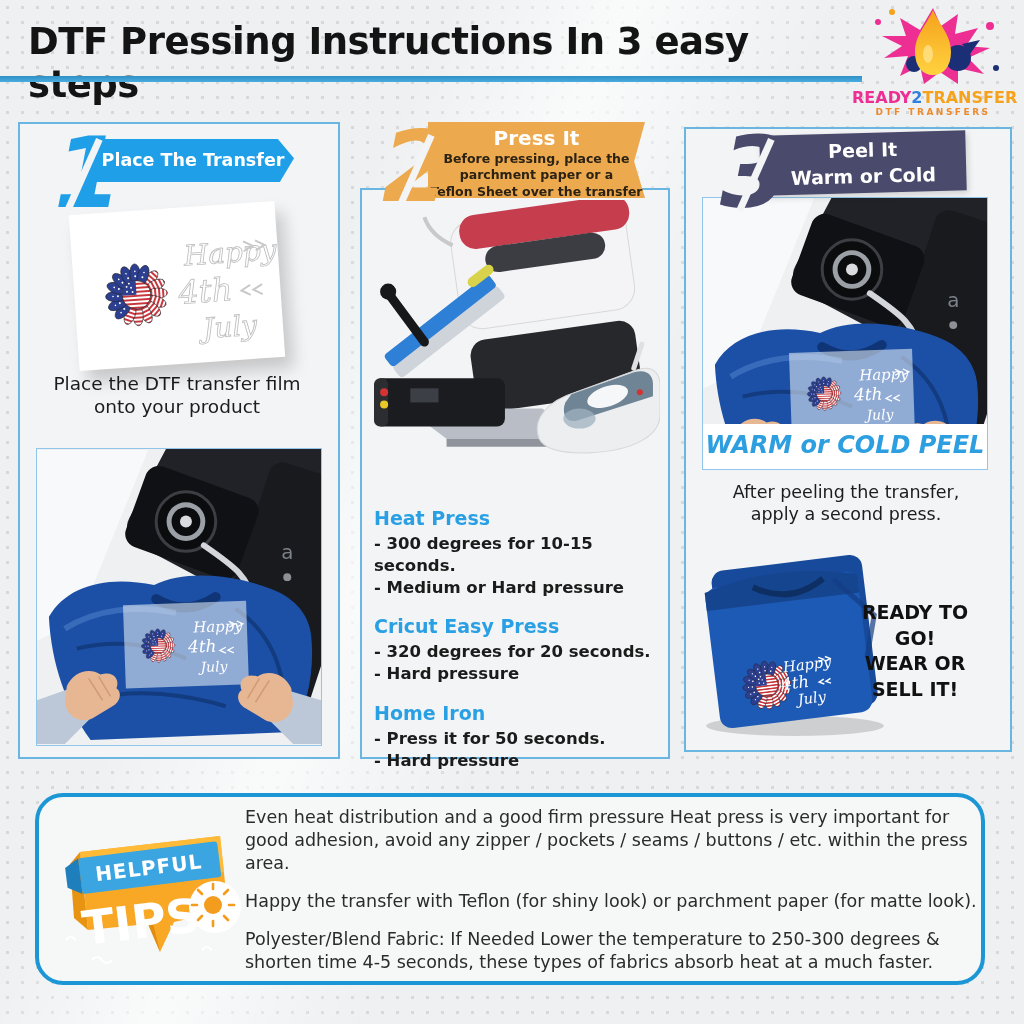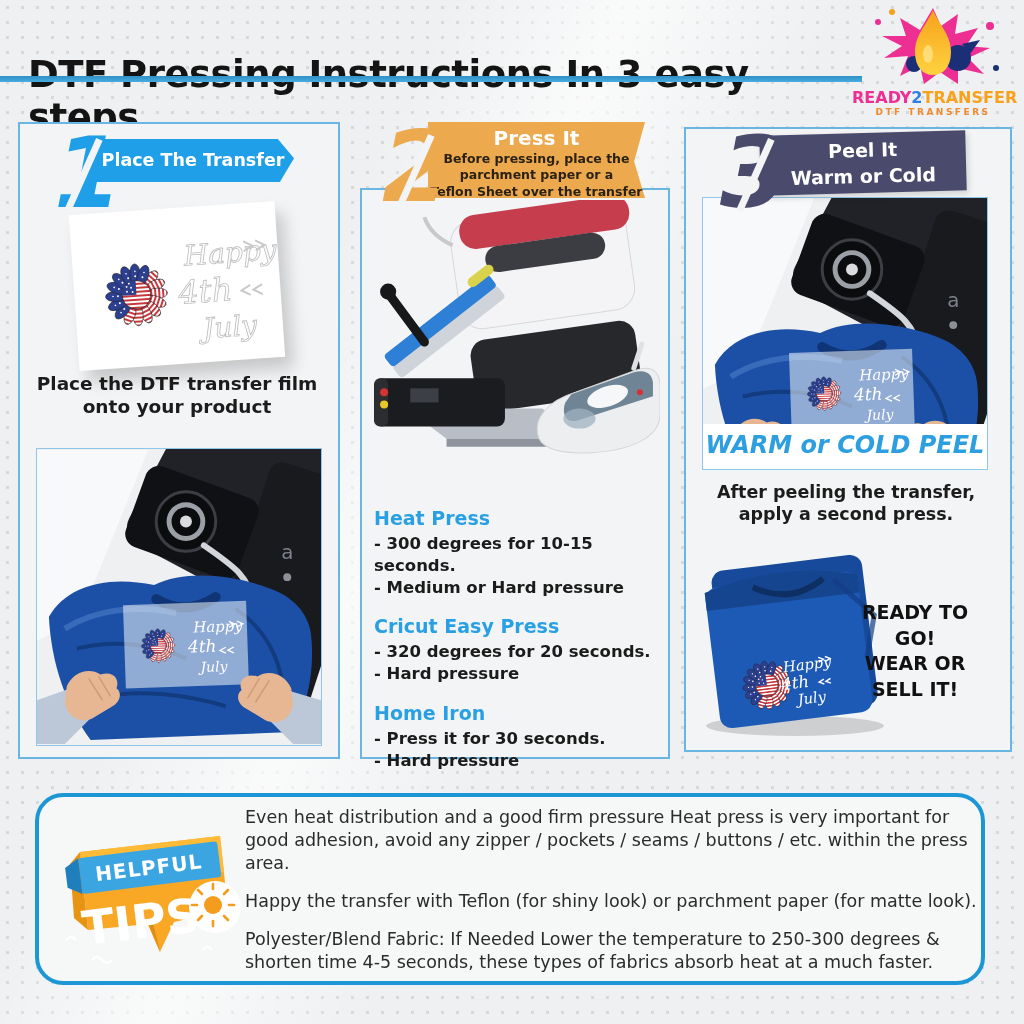--- a/index.html
+++ b/index.html
@@ -8,21 +8,21 @@
     position:relative;width:1024px;height:1024px;overflow:hidden;
     background-color:#eef0f1;
     background-image:
       linear-gradient(115deg, rgba(255,255,255,0) 30%, rgba(255,255,255,.7) 42%, rgba(255,255,255,0) 56%),
       radial-gradient(#d7d8da 1.5px, transparent 1.7px);
     background-size:100% 100%, 15px 15px;
   }
   .pre{white-space:pre-line;}
   
   .title{position:absolute;left:28px;top:20px;width:840px;font-size:37px;font-weight:800;
-         color:#141414;letter-spacing:-0.5px;margin-top:33px;}
+         color:#141414;letter-spacing:-0.5px;}
   .title-underline{position:absolute;left:0;top:76px;width:862px;height:6px;
          background:linear-gradient(#2f8fc6,#49ade0);}
   .logo{position:absolute;left:852px;top:2px;width:162px;text-align:center;}
   .brand{font-size:16px;font-weight:800;letter-spacing:0;line-height:1;}
   .brand .r{color:#ED2E92;} .brand .n2{color:#2E7FE0;} .brand .t{color:#F7A21B;}
   .tagline{font-size:9px;font-weight:700;letter-spacing:2.5px;color:#EF8A2E;margin-top:1px;}
   
   .panel{position:absolute;background:#f3f4f5;border:2px solid #6ab5e1;}
   #panel1{left:18px;top:122px;width:318px;height:633px;}
   #panel2{left:360px;top:188px;width:306px;height:567px;}
@@ -42,21 +42,21 @@
   #ribbon2 .rnote{font-size:12.5px;font-weight:700;color:#2b2214;line-height:1.3;margin-top:1px;}
   #num2{left:382px;top:118px;color:#EDA94E;}
   #slash2{left:412px;top:132px;transform:rotate(24deg);}
   #ribbon3{left:760px;top:133px;width:206px;height:60px;background:#4A4A6C;font-size:19px;
            line-height:1.35;padding-top:5px;box-sizing:border-box;transform:rotate(-1.5deg);}
   #num3{left:720px;top:124px;color:#4A4A6C;}
   #slash3{left:752px;top:136px;transform:rotate(24deg);}
   
   .paper{position:absolute;left:74px;top:208px;width:206px;height:156px;background:#fff;
          transform:rotate(-4deg);box-shadow:8px 12px 16px rgba(0,0,0,.18);z-index:2;}
-  .caption{position:absolute;font-weight:700;color:#1c1c1c;text-align:center;font-size:18.5px;line-height:1.25;}
+  .caption{position:absolute;font-weight:400;color:#1c1c1c;text-align:center;font-size:18.5px;line-height:1.25;}
   #cap1{left:22px;top:372px;width:310px;}
   .photo{position:absolute;border:1px solid #8fc6e9;background:#eef0f2;}
   #photo1{left:36px;top:448px;width:284px;height:296px;}
   
   #devices{position:absolute;left:366px;top:200px;width:294px;height:284px;}
   #press-specs{position:absolute;left:374px;top:490px;width:286px;}
   .spec-title{color:#2AA0E4;font-weight:800;font-size:19px;margin:17px 0 4px 0;}
   .spec-line{color:#1b1b1b;font-weight:700;font-size:16.5px;line-height:1.32;}
   
   #photobox{position:absolute;left:702px;top:197px;width:286px;height:273px;border:1px solid #8fc6e9;
@@ -294,21 +294,21 @@
     </svg>
   </div>
   <div id="press-specs">
     <div class="spec-title">Heat Press</div>
     <div class="spec-line">- 300 degrees for 10-15 seconds.</div>
     <div class="spec-line">- Medium or Hard pressure</div>
     <div class="spec-title">Cricut Easy Press</div>
     <div class="spec-line">- 320 degrees for 20 seconds.</div>
     <div class="spec-line">- Hard pressure</div>
     <div class="spec-title">Home Iron</div>
-    <div class="spec-line">- Press it for 30 seconds.</div>
+    <div class="spec-line">- Press it for 50 seconds.</div>
     <div class="spec-line">- Hard pressure</div>
   </div>
 
   <div class="step-num" id="num3">3</div>
   <div class="num-slash" id="slash3"></div>
   <div class="ribbon pre" id="ribbon3">Peel It
 Warm or Cold</div>
   <div id="photobox">
     <svg id="photo3" viewBox="0 0 286 296" preserveAspectRatio="xMidYMin slice">
         <use href="#pressPhoto"></use>

